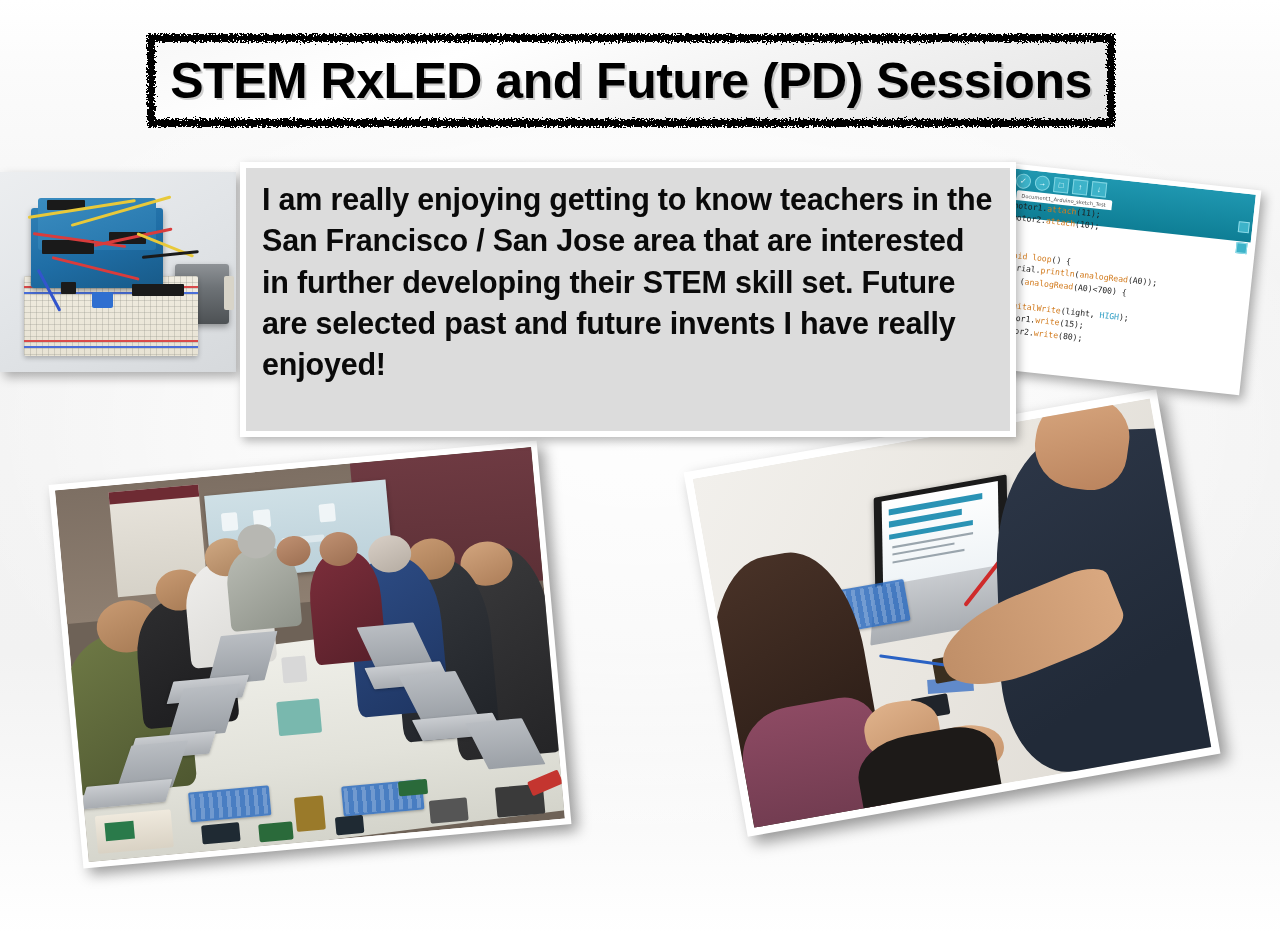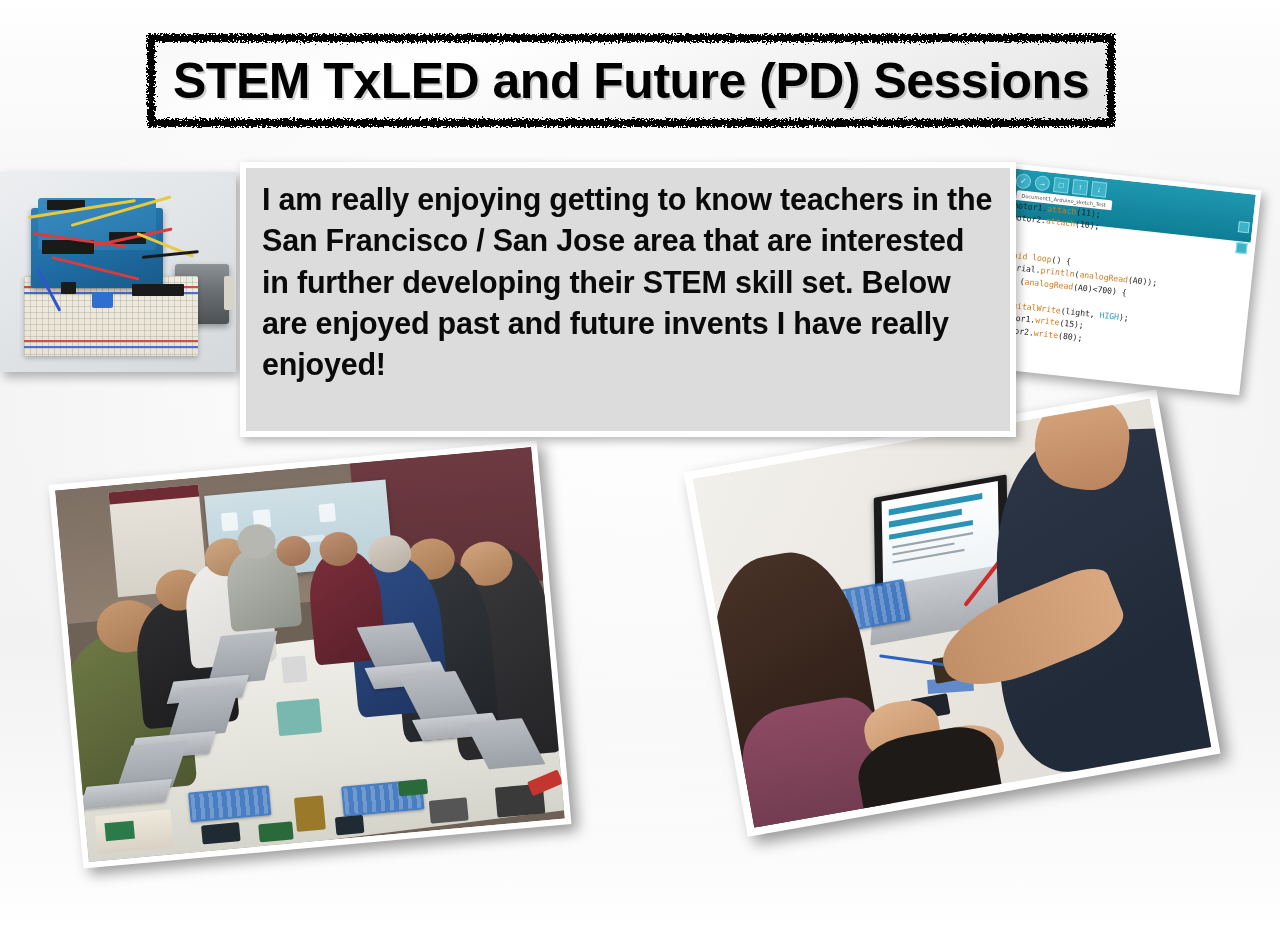--- a/index.html
+++ b/index.html
@@ -661,21 +661,21 @@
   <div class="title-box">
     <svg class="title-rough" width="970" height="95" viewBox="0 0 970 95" preserveAspectRatio="none">
       <defs>
         <filter id="roughen">
           <feTurbulence type="fractalNoise" baseFrequency="0.55" numOctaves="4" seed="7" result="noise"></feTurbulence>
           <feDisplacementMap in="SourceGraphic" in2="noise" scale="9" xChannelSelector="R" yChannelSelector="G"></feDisplacementMap>
         </filter>
       </defs>
       <rect x="5" y="5" width="960" height="85" fill="none" stroke="#000" stroke-width="8" filter="url(#roughen)"></rect>
     </svg>
-    <span class="title-text">STEM TxLED and Future (PD) Sessions</span>
+    <span class="title-text">STEM RxLED and Future (PD) Sessions</span>
   </div>
 
   <div class="photo photo-breadboard">
     <div class="photo-inner">
       <div class="bb-bg"></div>
       <div class="bb-motor"></div>
       <div class="bb-motor-cap"></div>
       <div class="bb-board">
         <div class="bb-rail r1"></div>
           <div class="bb-rail r2"></div>
@@ -696,21 +696,21 @@
       <div class="wire" style="left:22%;top:42%;width:38%;background:#d93c3c;transform:rotate(14deg);"></div>
       <div class="wire" style="left:40%;top:36%;width:34%;background:#d93c3c;transform:rotate(-12deg);"></div>
       <div class="wire" style="left:58%;top:30%;width:26%;background:#e8c93a;transform:rotate(22deg);"></div>
       <div class="wire" style="left:60%;top:42%;width:24%;background:#1a1a1a;transform:rotate(-6deg);"></div>
       <div class="wire" style="left:16%;top:48%;width:20%;background:#3355cc;transform:rotate(62deg);"></div>
     </div>
   </div>
 
   <div class="text-panel">
     <div class="text-panel-inner">
-      <div class="body-text">I am really enjoying getting to know teachers in the San Francisco / San Jose area that are interested in further developing their STEM skill set. Below are enjoyed past and future invents I have really enjoyed!</div>
+      <div class="body-text">I am really enjoying getting to know teachers in the San Francisco / San Jose area that are interested in further developing their STEM skill set. Future are selected past and future invents I have really enjoyed!</div>
     </div>
   </div>
 
   <div class="ide-window">
     <div class="ide-inner">
       <div class="ide-toolbar">
         <div class="ide-btn-row">
           <div class="ide-btn round">✓</div>
           <div class="ide-btn round">→</div>
           <div class="ide-btn">□</div>

